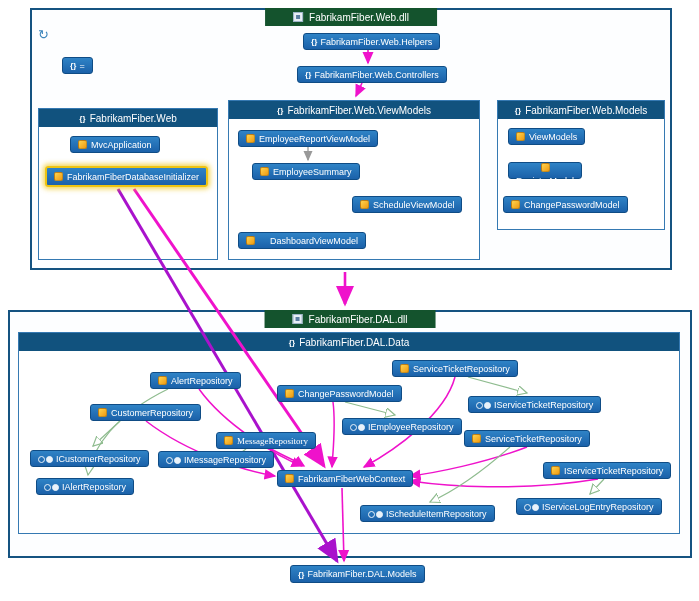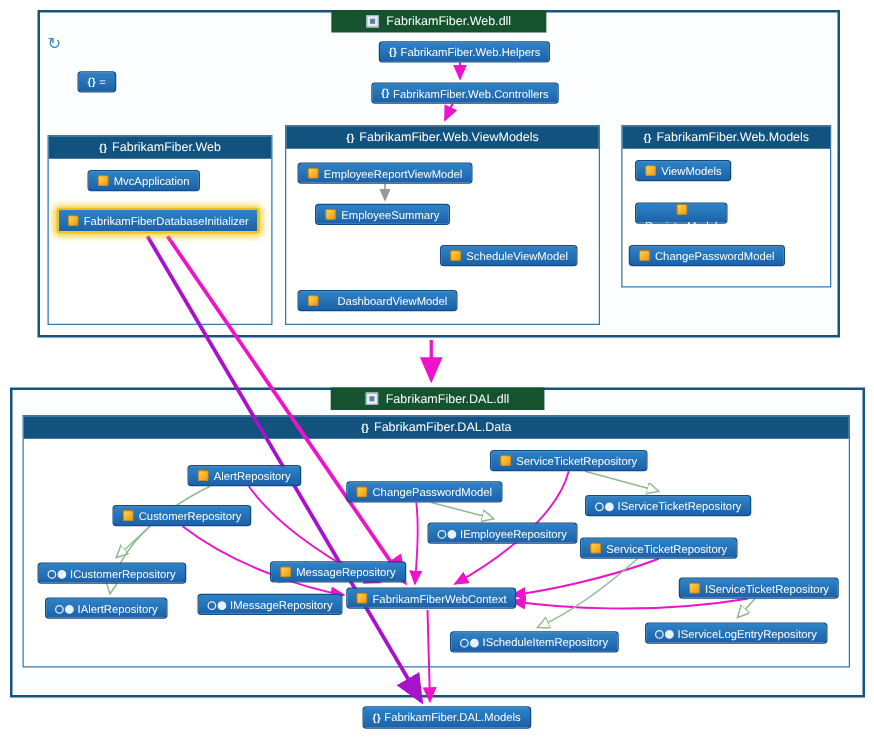--- a/index.html
+++ b/index.html
@@ -204,41 +204,41 @@
     <span>CustomerRepository</span>
   </div>
   <div class="node" style="left:342px; top:418px;">
     <span class="ico-if"></span>
     <span>IEmployeeRepository</span>
   </div>
   <div class="node" style="left:464px; top:430px;">
     <span class="ico-class"></span>
     <span>ServiceTicketRepository</span>
   </div>
-  <div class="node" style="left:216px; top:449px;">
+  <div class="node" style="left:216px; top:432px;font-family:Liberation Serif, serif;">
     <span class="ico-class"></span>
     <span>MessageRepository</span>
   </div>
   <div class="node" style="left:30px; top:450px;">
     <span class="ico-if"></span>
     <span>ICustomerRepository</span>
   </div>
   <div class="node" style="left:277px; top:470px;">
     <span class="ico-class"></span>
     <span>FabrikamFiberWebContext</span>
   </div>
   <div class="node" style="left:543px; top:462px;">
     <span class="ico-class"></span>
     <span>IServiceTicketRepository</span>
   </div>
   <div class="node" style="left:36px; top:478px;">
     <span class="ico-if"></span>
     <span>IAlertRepository</span>
   </div>
-  <div class="node" style="left:158px; top:475px;">
+  <div class="node" style="left:158px; top:451px;">
     <span class="ico-if"></span>
     <span>IMessageRepository</span>
   </div>
   <div class="node" style="left:360px; top:505px;">
     <span class="ico-if"></span>
     <span>IScheduleItemRepository</span>
   </div>
   <div class="node" style="left:516px; top:498px;">
     <span class="ico-if"></span>
     <span>IServiceLogEntryRepository</span>

